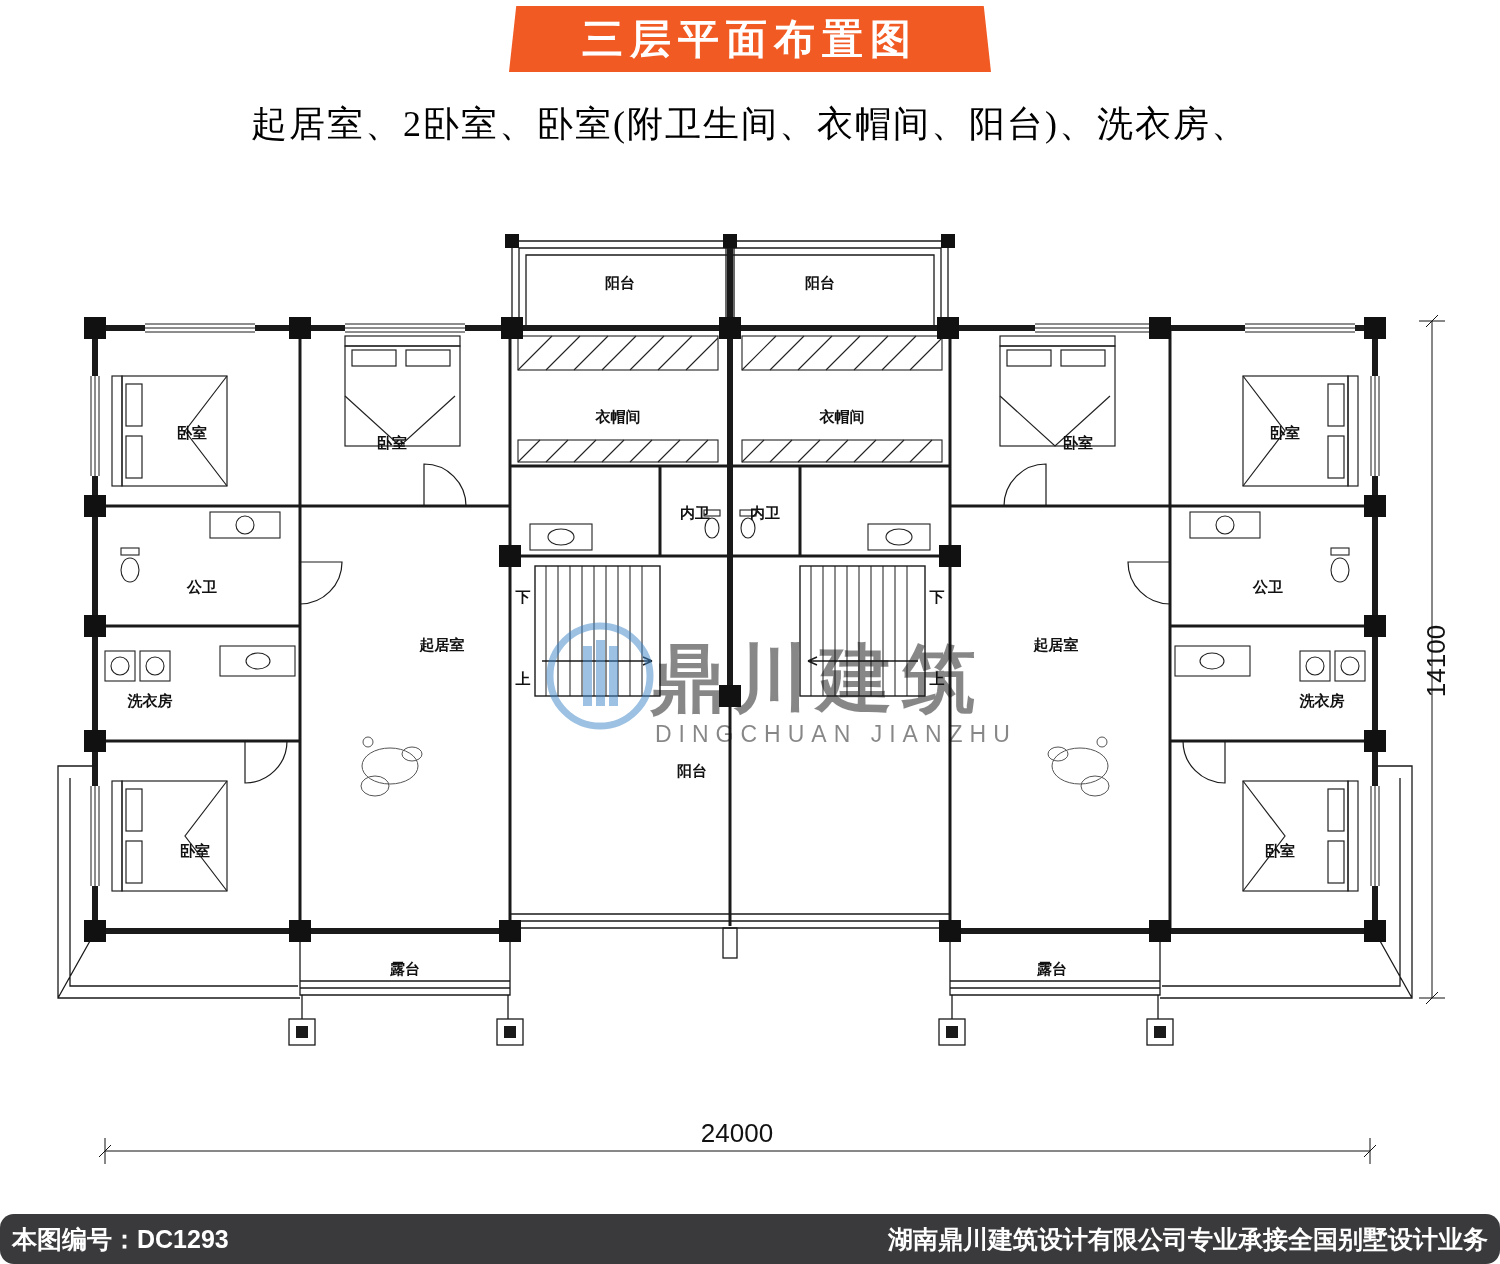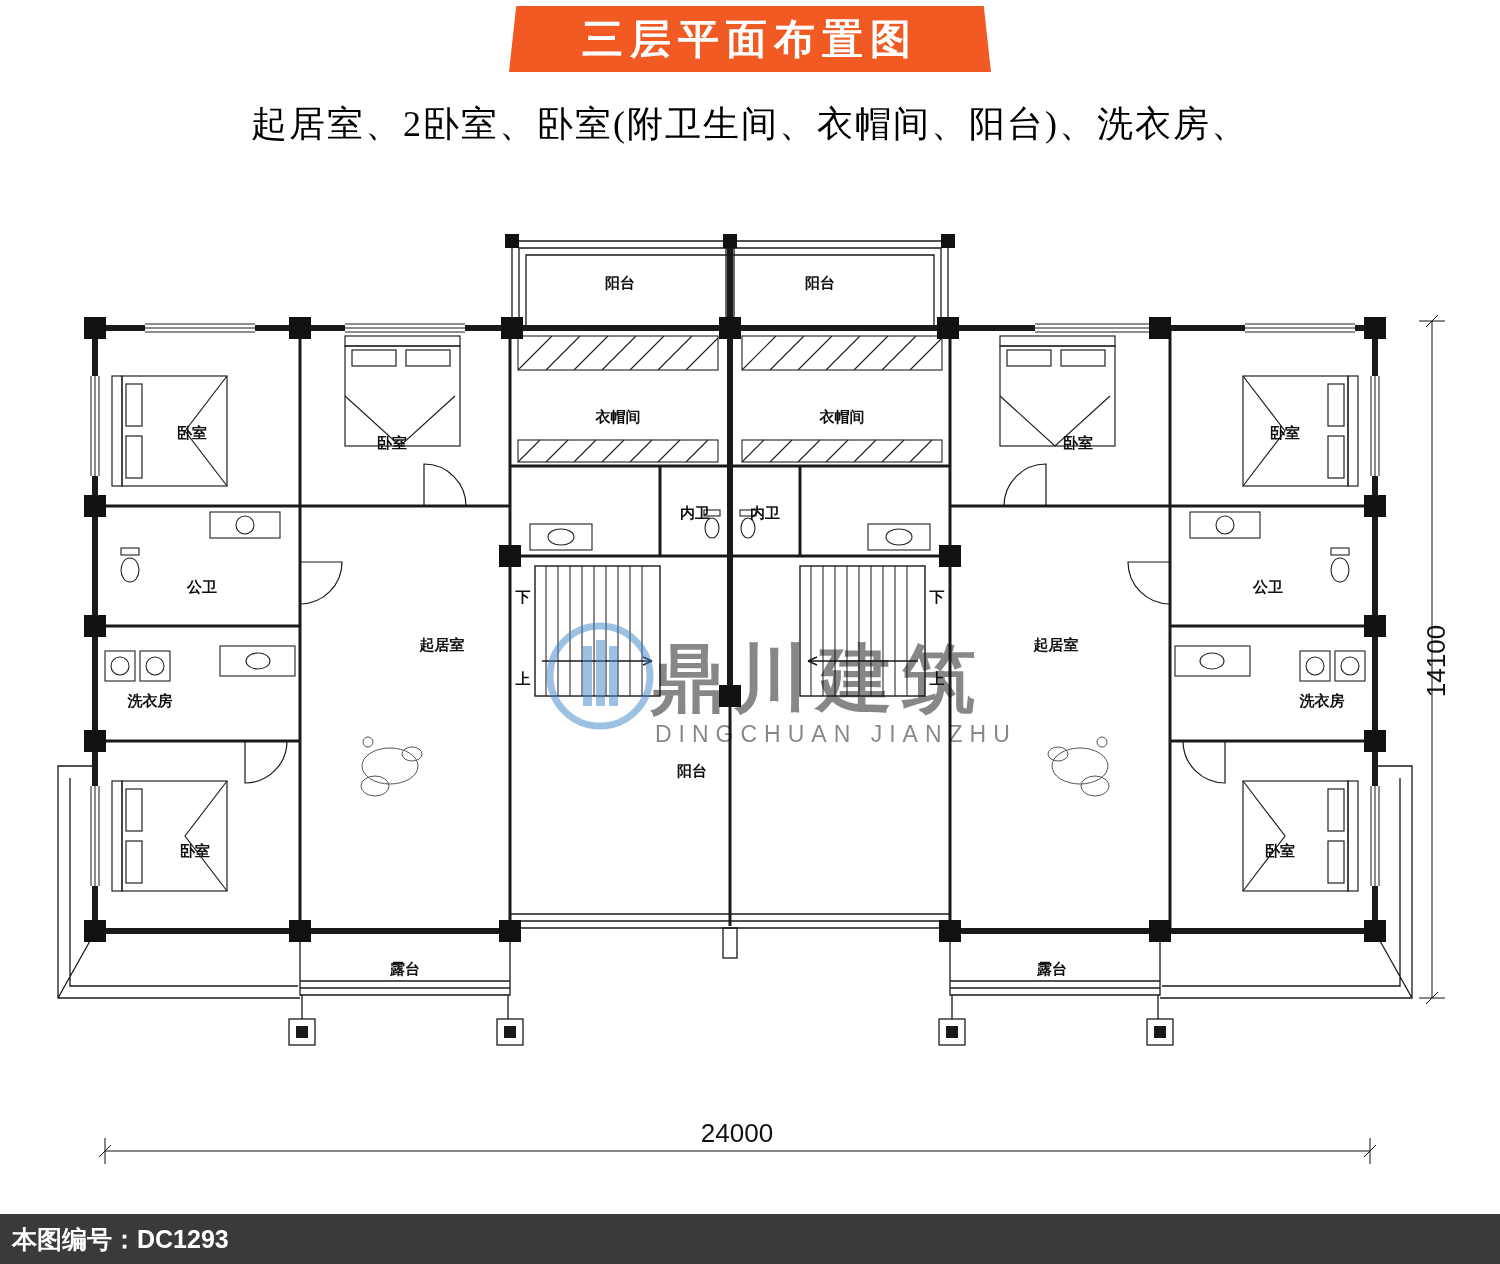--- a/index.html
+++ b/index.html
@@ -17,21 +17,21 @@
             line-height:1.38;letter-spacing:2px;}
   
   svg.plan{position:absolute;top:226px;left:0;}
   svg.plan text{font-family:"Liberation Sans",sans-serif;fill:#111;}
   .room-label{font-size:15px;font-weight:bold;text-anchor:middle;}
   .stair-label{font-size:15px;font-weight:bold;text-anchor:middle;}
   .dim-label{font-size:26px;text-anchor:middle;}
   
   .footer{position:absolute;left:0;bottom:0;width:100%;height:50px;background:#3a3a3c;
           color:#fff;display:flex;align-items:center;justify-content:space-between;
-          box-sizing:border-box;padding:12px 12px;font-size:25px;font-weight:600;}
+          box-sizing:border-box;padding:12px 12px;font-size:25px;font-weight:600;border-radius:14px;}
 </style>
 </head>
 <body>
 
 <div class="page">
 
   <div class="banner">
     <h1>三层平面布置图</h1>
   </div>
 
@@ -299,15 +299,16 @@
     <g fill="none" stroke="#111" stroke-width="1">
       <path d="M105,925 H1370 M105,912 V938 M1370,912 V938 M99,931 L111,919 M1364,931 L1376,919"></path>
       <path d="M1432,95 V772 M1419,95 H1445 M1419,772 H1445 M1426,101 L1438,89 M1426,778 L1438,766"></path>
     </g>
     <text class="dim-label" x="737" y="916">24000</text>
     <text class="dim-label" x="1445" y="435" transform="rotate(-90 1445,435)">14100</text>
   </svg>
 
   <div class="footer">
     <span>本图编号：DC1293</span>
+    <span>湖南鼎川建筑设计有限公司专业承接全国别墅设计业务</span>
   </div>
 
 </div>
 
 </body></html>

